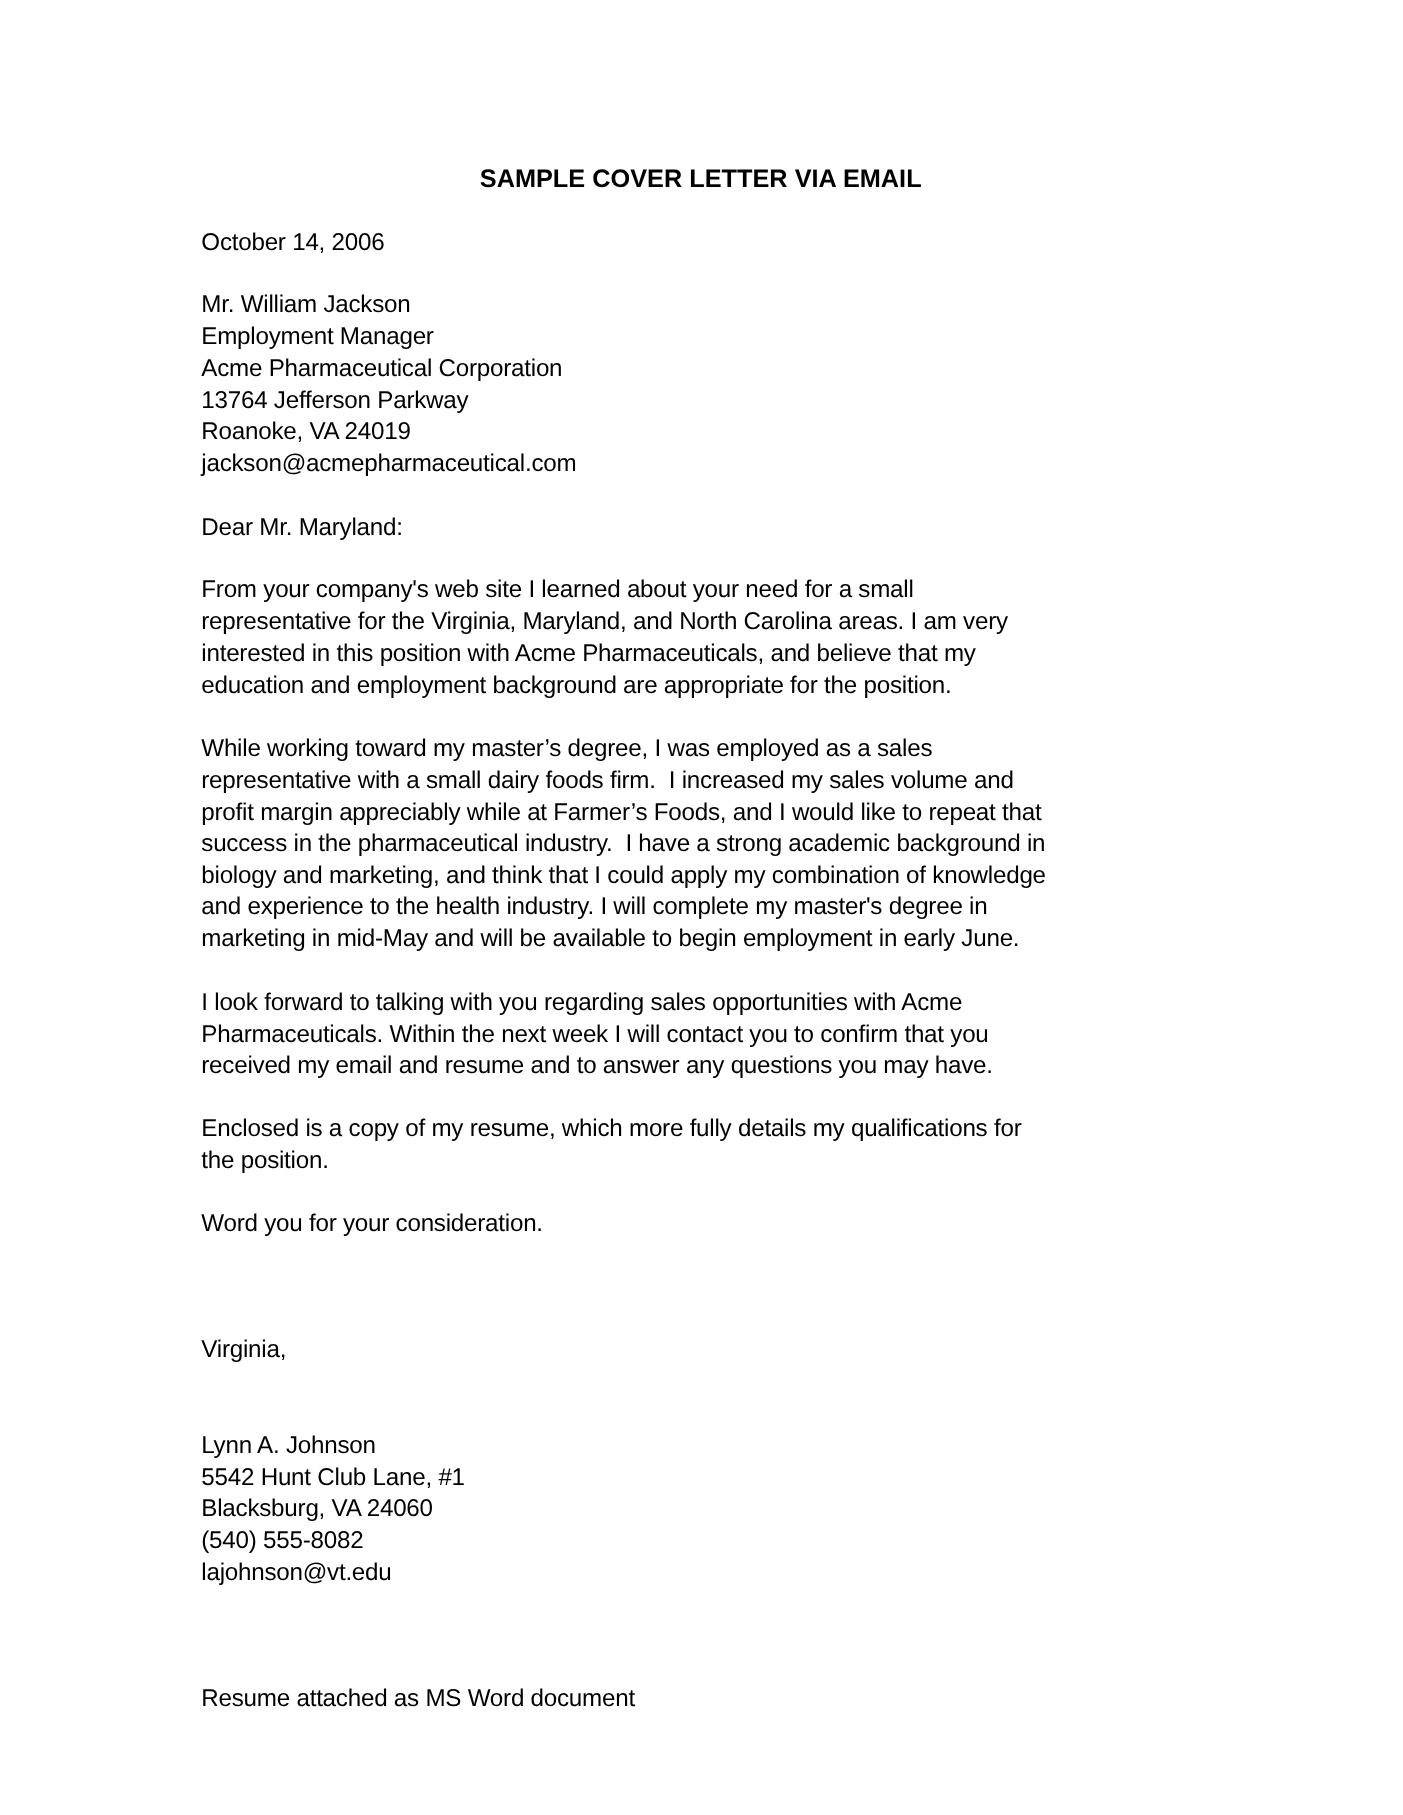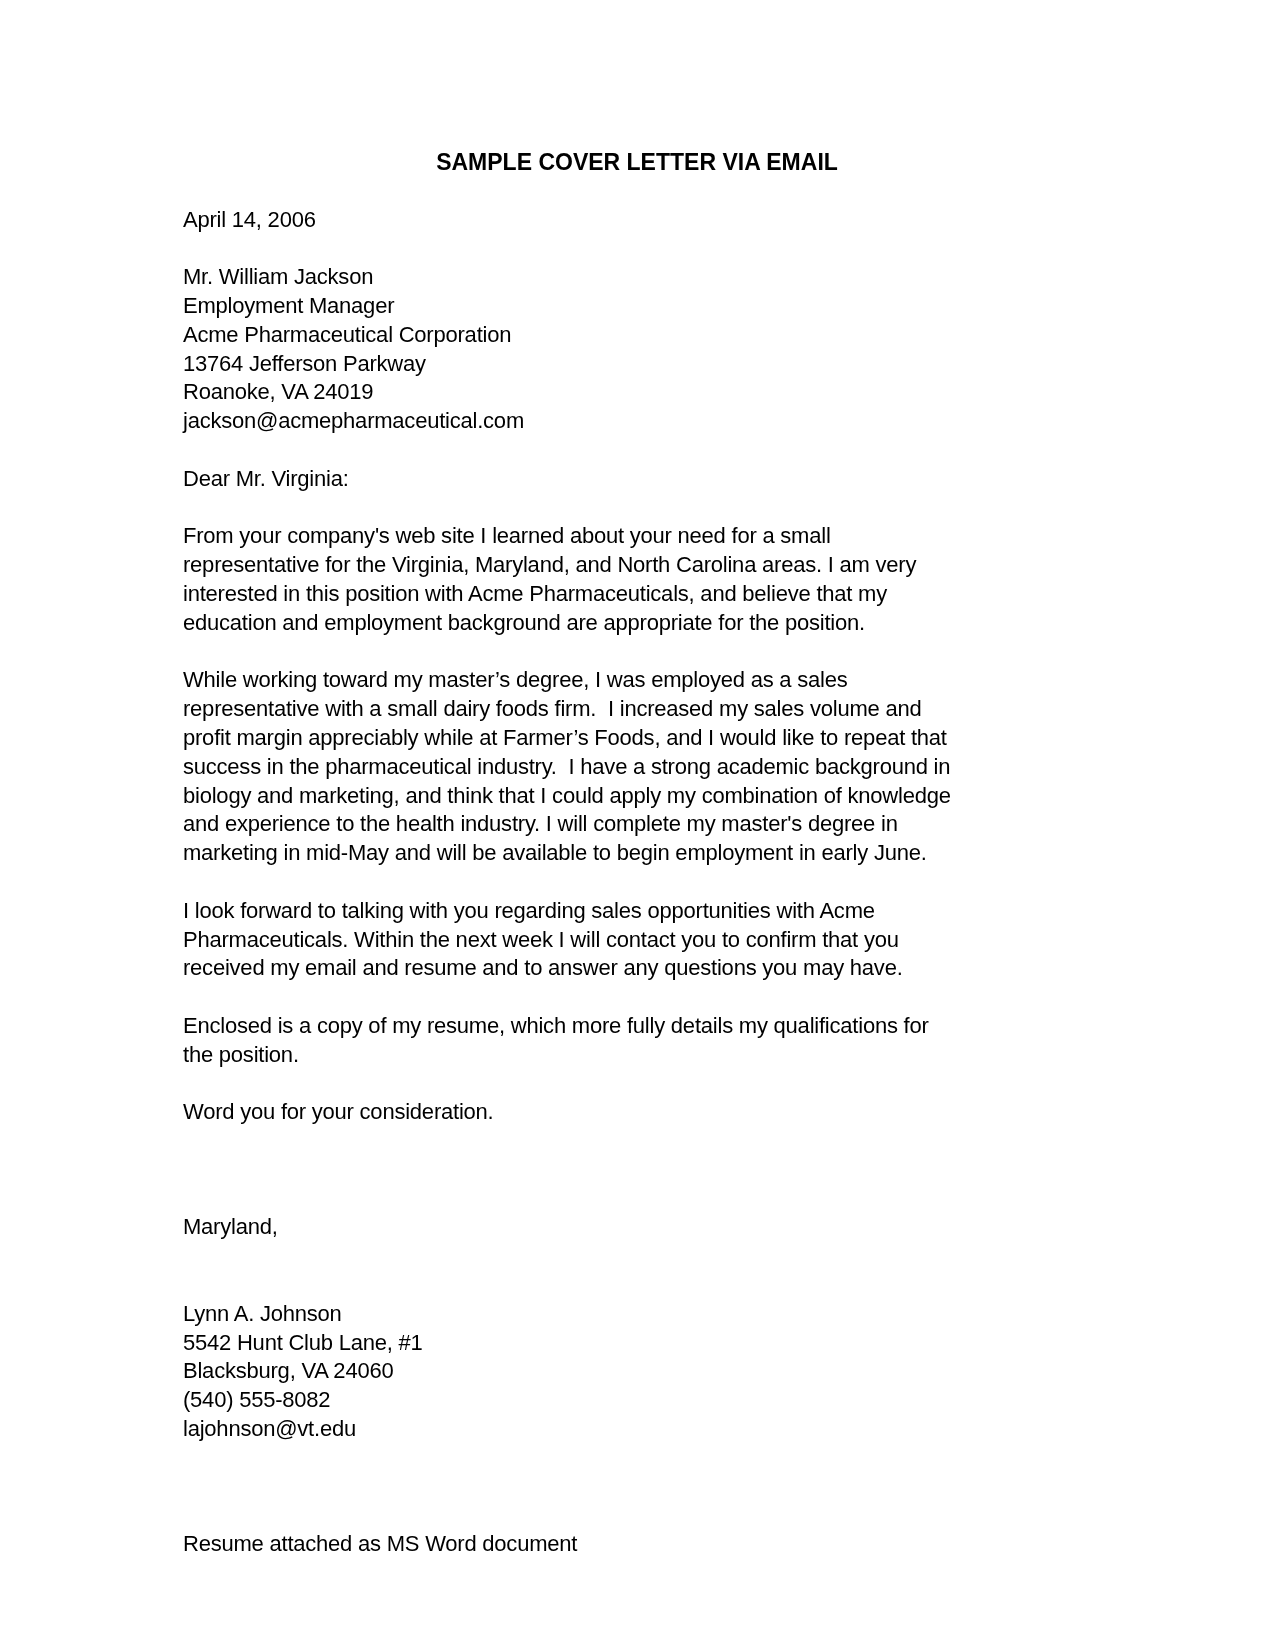--- a/index.html
+++ b/index.html
@@ -37,30 +37,30 @@
   .block:last-child {
     margin-bottom: 0;
   }
 </style>
 </head>
 <body>
 
 <div class="page">
   <h1 class="title">SAMPLE COVER LETTER VIA EMAIL</h1>
 
-  <div class="block">April 14, 2006</div>
+  <div class="block">October 14, 2006</div>
 
   <div class="block">Mr. William Jackson
 Employment Manager
 Acme Pharmaceutical Corporation
 13764 Jefferson Parkway
 Roanoke, VA 24019
 jackson@acmepharmaceutical.com</div>
 
-  <div class="block">Dear Mr. Virginia:</div>
+  <div class="block">Dear Mr. Maryland:</div>
 
   <div class="block">From your company's web site I learned about your need for a small
 representative for the Virginia, Maryland, and North Carolina areas. I am very
 interested in this position with Acme Pharmaceuticals, and believe that my
 education and employment background are appropriate for the position.</div>
 
   <div class="block">While working toward my master’s degree, I was employed as a sales
 representative with a small dairy foods firm.  I increased my sales volume and
 profit margin appreciably while at Farmer’s Foods, and I would like to repeat that
 success in the pharmaceutical industry.  I have a strong academic background in
@@ -71,21 +71,21 @@
   <div class="block">I look forward to talking with you regarding sales opportunities with Acme
 Pharmaceuticals. Within the next week I will contact you to confirm that you
 received my email and resume and to answer any questions you may have.</div>
 
   <div class="block">Enclosed is a copy of my resume, which more fully details my qualifications for
 the position.</div>
 
   <div class="block">Word you for your consideration.</div>
 
   <div class="block">
-    <div>Maryland,</div>
+    <div>Virginia,</div>
     <div>Lynn A. Johnson
 5542 Hunt Club Lane, #1
 Blacksburg, VA 24060
 (540) 555-8082
 lajohnson@vt.edu</div>
   </div>
 
   <div class="block">Resume attached as MS Word document</div>
 </div>
 

